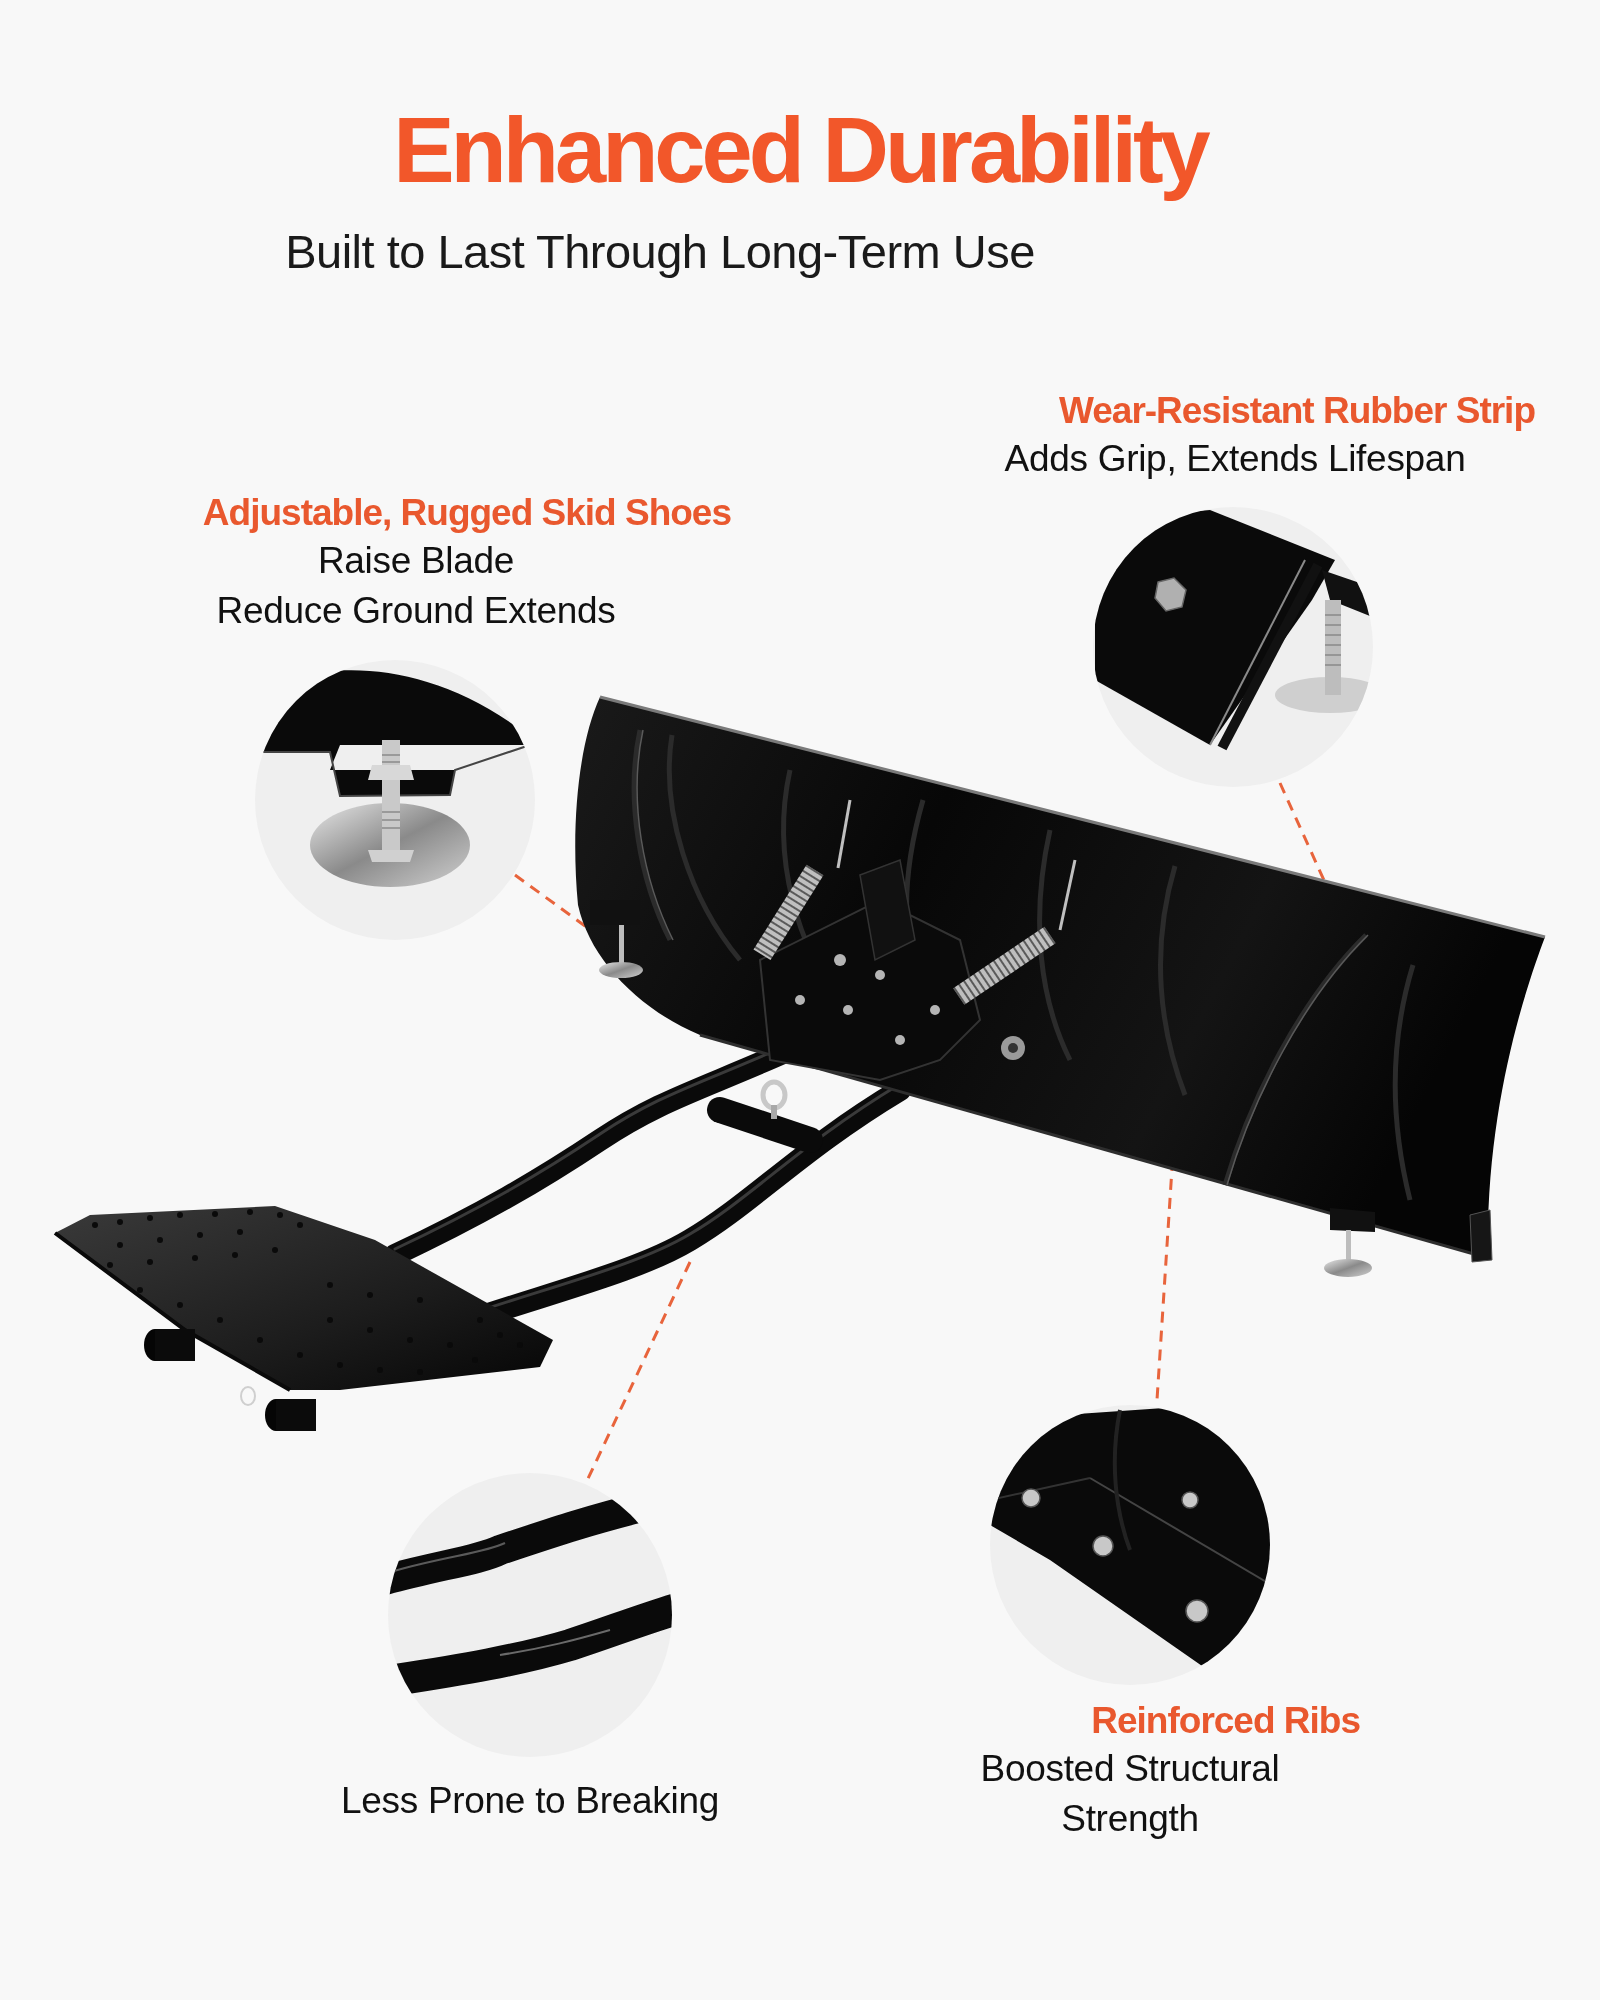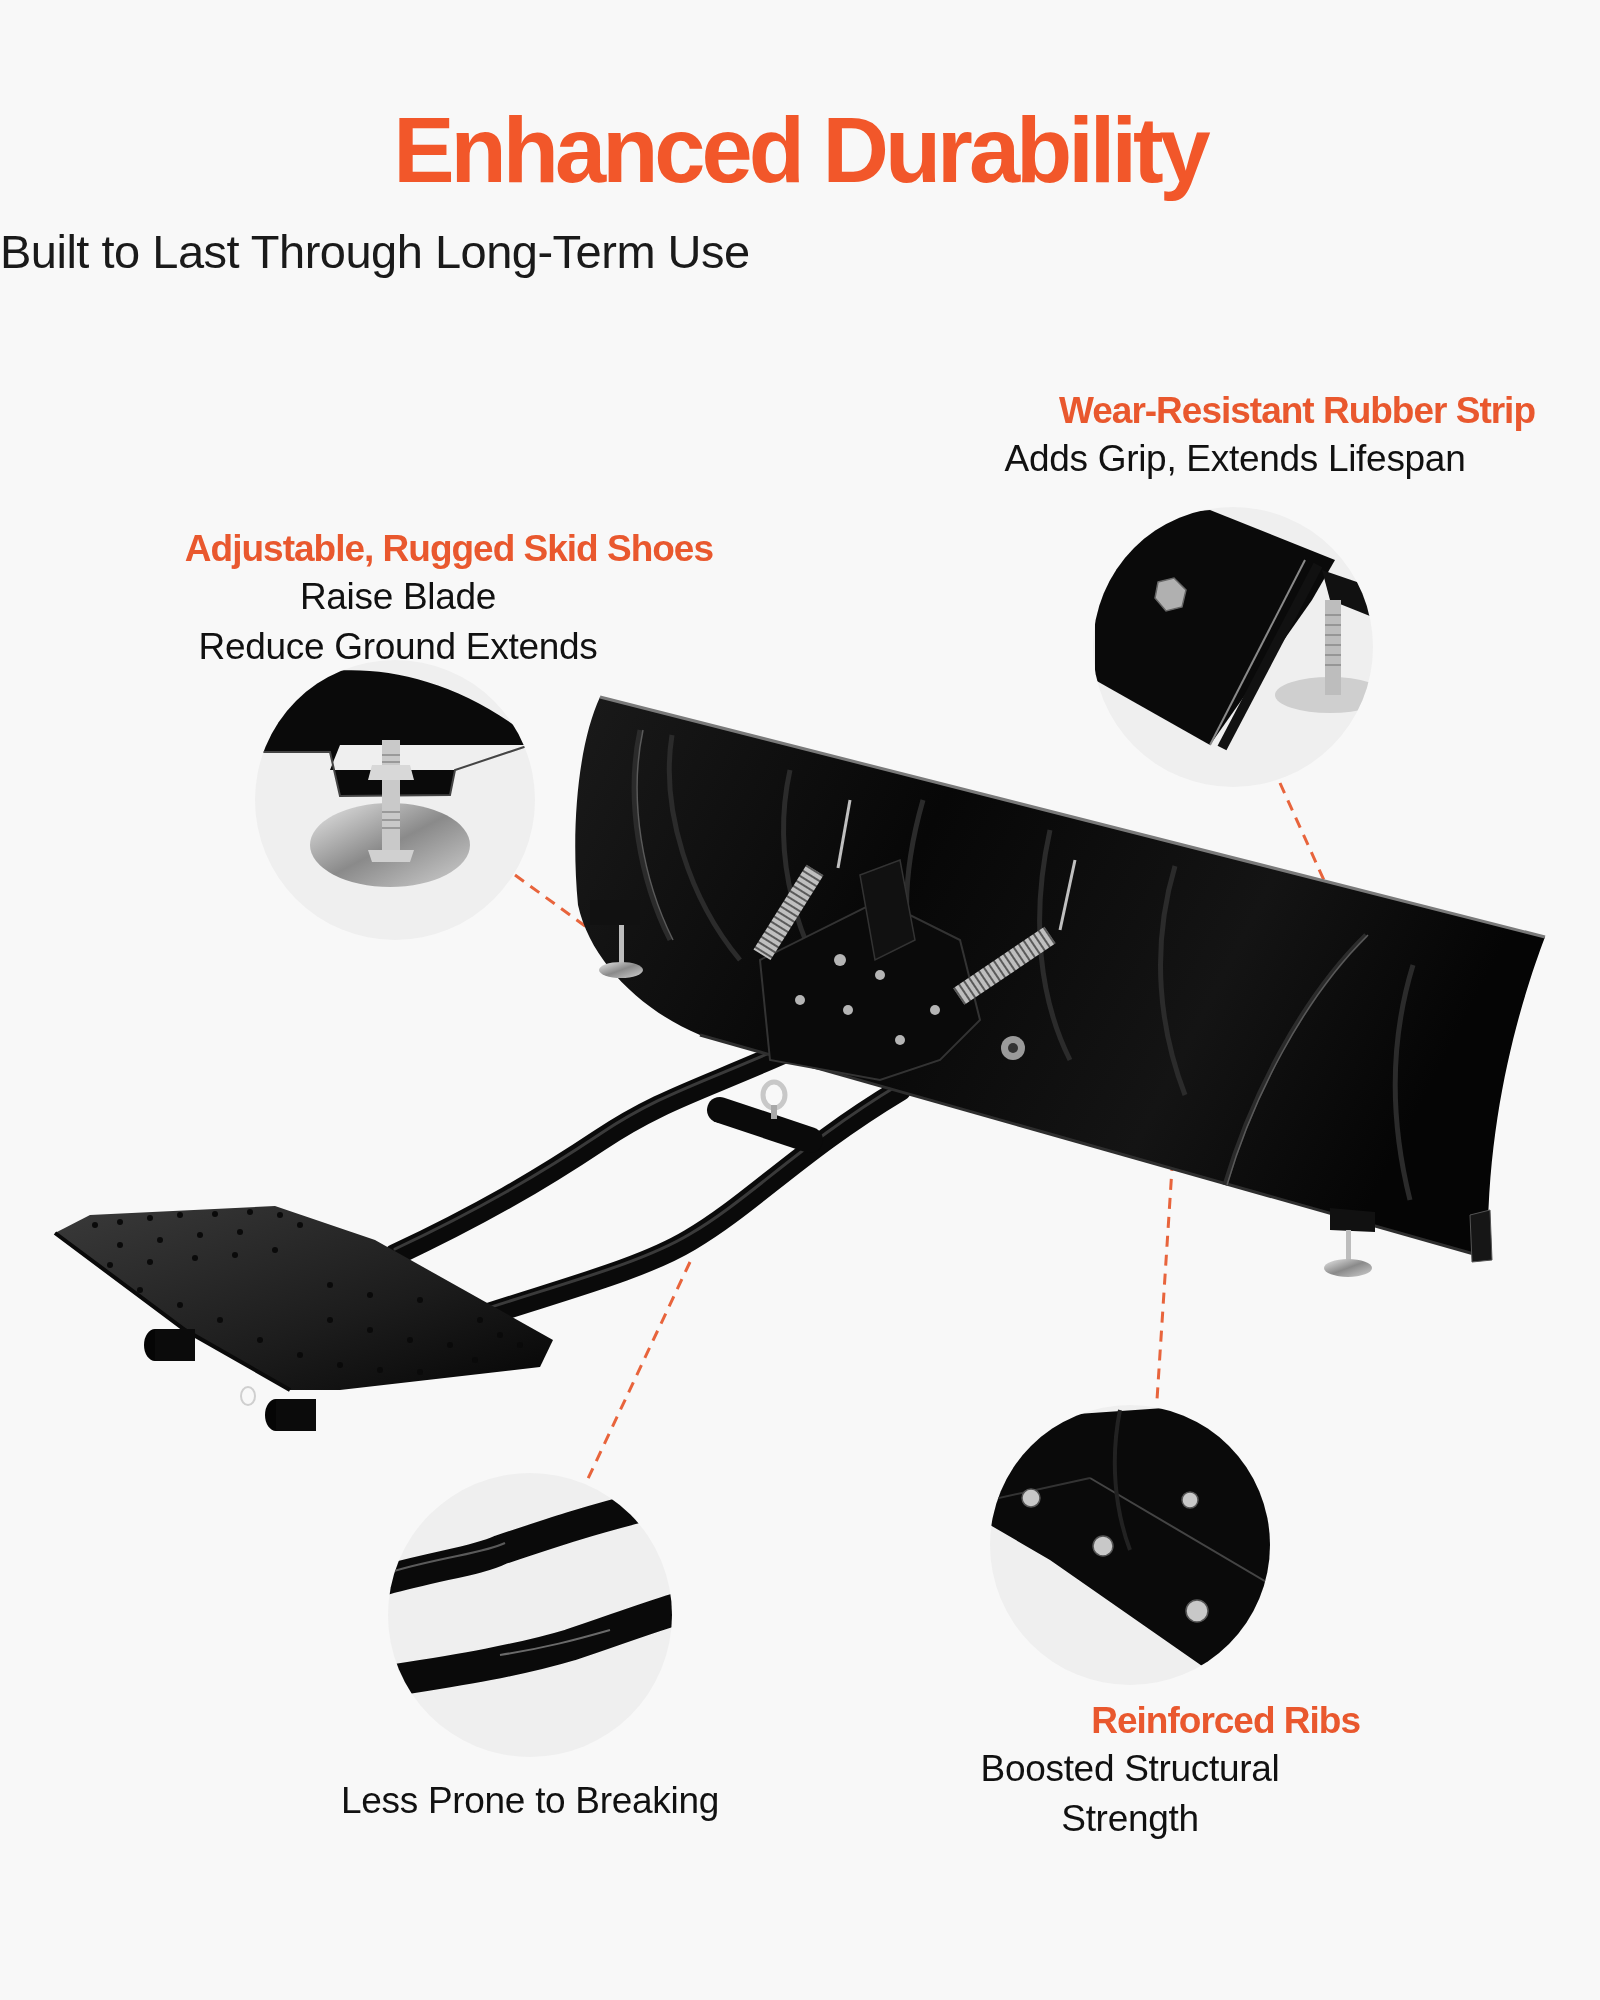--- a/index.html
+++ b/index.html
@@ -1,18 +1,18 @@
 <!DOCTYPE html>
 <html><head>
 <meta charset="utf-8">
 <style>
   html,body{margin:0;padding:0;}
   body{width:1600px;height:2000px;background:#f8f8f8;position:relative;overflow:hidden;font-family:"Liberation Sans","DejaVu Sans",sans-serif;color:#111;}
   .title{position:absolute;left:0;width:1600px;top:104px;text-align:center;font-weight:700;font-size:92px;letter-spacing:-4px;color:#f2572a;line-height:1;}
-  .subtitle{position:absolute;left:0;width:1320px;top:228px;font-size:47px;color:#1a1a1a;line-height:1;letter-spacing:-0.5px;}
+  .subtitle{position:absolute;left:0;width:1320px;top:228px;text-align:center;font-size:47px;color:#1a1a1a;line-height:1;letter-spacing:-0.5px;}
   .callout{position:absolute;text-align:center;}
   .callout .h{color:#e9582e;font-weight:700;font-size:37px;letter-spacing:-1px;line-height:1.25;text-align:right;}
   .callout .d{color:#111;font-size:37px;line-height:1.35;letter-spacing:-0.3px;}
   svg.scene{position:absolute;left:0;top:0;}
 </style>
 </head>
 <body>
 
 <div class="title">Enhanced Durability</div>
 <div class="subtitle">Built to Last Through Long-Term Use</div>
@@ -246,21 +246,21 @@
       </g>
     </g>
   </g>
 </svg>
 
 <div class="callout" style="left:935px;top:388px;width:600px;">
   <div class="h">Wear-Resistant Rubber Strip</div>
   <div class="d">Adds Grip, Extends Lifespan</div>
 </div>
 
-<div class="callout" style="left:83px;top:490px;width:630px;margin-top:36px;">
+<div class="callout" style="left:101px;top:490px;width:630px;">
   <div class="h">Adjustable, Rugged Skid Shoes</div>
   <div class="d">Raise Blade</div>
   <div class="d">Reduce Ground Extends</div>
 </div>
 
 <div class="callout" style="left:280px;top:1776px;width:500px;">
   <div class="d">Less Prone to Breaking</div>
 </div>
 
 <div class="callout" style="left:900px;top:1698px;width:460px;">

